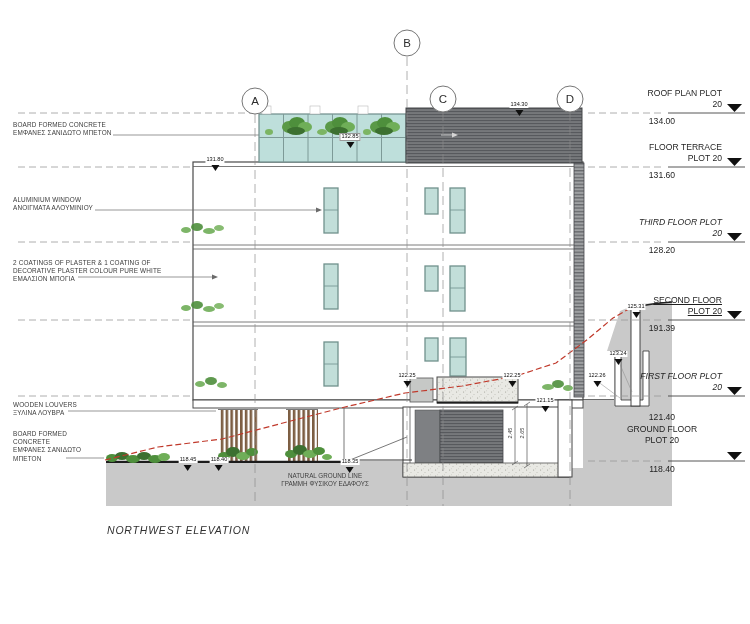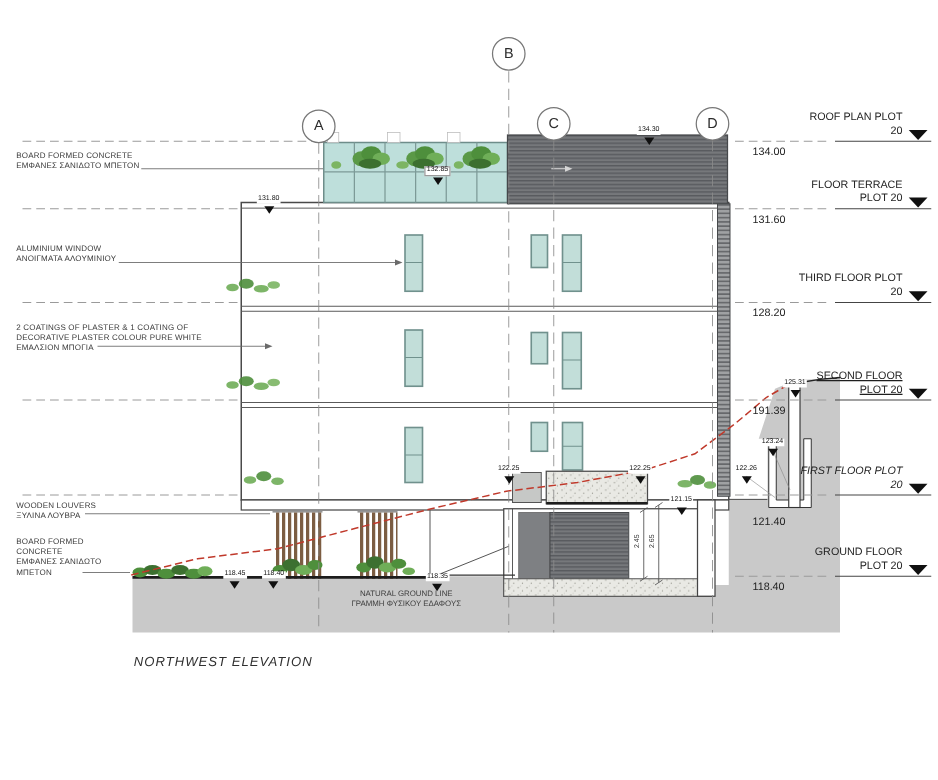--- a/index.html
+++ b/index.html
@@ -4,21 +4,21 @@
 <style>
   html,body{margin:0;padding:0;background:#fff;}
   .canvas{position:relative;width:750px;height:624px;background:#ffffff;overflow:hidden;
           font-family:"Liberation Sans", sans-serif;}
   .canvas svg{position:absolute;left:0;top:0;}
   .txt{position:absolute;color:#2e2e2e;}
   .ann{font-size:6.4px;line-height:1.28;color:#3a3a3a;letter-spacing:0.15px;white-space:nowrap;}
   .ann span{display:block;}
   .lvl{position:absolute;right:28px;width:120px;text-align:right;font-size:8.6px;line-height:11px;color:#1f1f1f;}
   .lvl span{display:block;}
-  .lvl-val{position:absolute;right:28px;width:120px;text-align:left;font-size:8.6px;color:#1f1f1f;}
+  .lvl-val{position:absolute;right:28px;width:120px;text-align:center;font-size:8.6px;color:#1f1f1f;}
   .spot{position:absolute;transform:translateX(-50%);text-align:center;line-height:1;}
   .spot .v{display:inline-block;font-size:5.6px;color:#111;background:#fff;padding:0 1px;}
   .spot .tri{width:0;height:0;border-left:4px solid transparent;border-right:4px solid transparent;
              border-top:6px solid #101010;margin:1px auto 0;}
   .spot.boxed .v{border:0.5px solid #999;}
   .gridletter{position:absolute;transform:translate(-50%,-50%);font-size:11.5px;color:#2c2c2c;}
   .title{position:absolute;font-size:10.5px;letter-spacing:0.8px;color:#303030;white-space:nowrap;font-style:italic;}
   .glabel{position:absolute;text-align:center;font-size:6.3px;line-height:1.3;color:#3f3f3f;white-space:nowrap;}
   .glabel span{display:block;}
   .dim{position:absolute;font-size:5.6px;color:#333;transform:rotate(-90deg);transform-origin:center;}
@@ -277,39 +277,39 @@
     <span>20</span>
   </div>
   <div class="lvl-val" style="top:116px;">134.00</div>
 
   <div class="lvl" style="top:142px;">
     <span>FLOOR TERRACE</span>
     <span>PLOT 20</span>
   </div>
   <div class="lvl-val" style="top:170px;">131.60</div>
 
-  <div class="lvl" style="top:217px;">
+  <div class="lvl" style="top:217px;font-style:italic;">
     <span>THIRD FLOOR PLOT</span>
     <span>20</span>
   </div>
   <div class="lvl-val" style="top:245px;">128.20</div>
 
   <div class="lvl" style="top:295px;text-decoration:underline;">
     <span>SECOND FLOOR</span>
     <span>PLOT 20</span>
   </div>
   <div class="lvl-val" style="top:323px;">191.39</div>
 
   <div class="lvl" style="top:371px;font-style:italic;">
     <span>FIRST FLOOR PLOT</span>
     <span>20</span>
   </div>
   <div class="lvl-val" style="top:412px;">121.40</div>
 
-  <div class="lvl" style="top:436px;">
+  <div class="lvl" style="top:424px;text-align:center;">
     <span>GROUND FLOOR</span>
     <span>PLOT 20</span>
   </div>
   <div class="lvl-val" style="top:464px;">118.40</div>
 
   <div class="txt ann" style="left:13px;top:121px;">
     <span>BOARD FORMED CONCRETE</span>
     <span>ΕΜΦΑΝΕΣ ΣΑΝΙΔΩΤΟ ΜΠΕΤΟΝ</span>
   </div>
   <div class="txt ann" style="left:13px;top:196px;">

